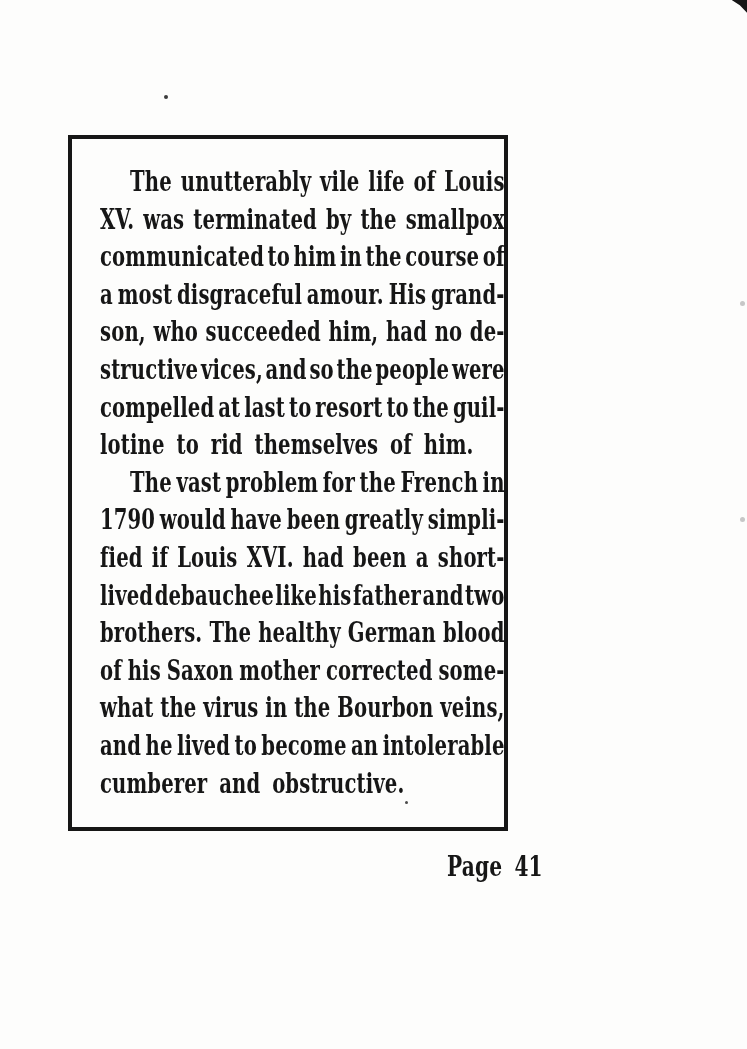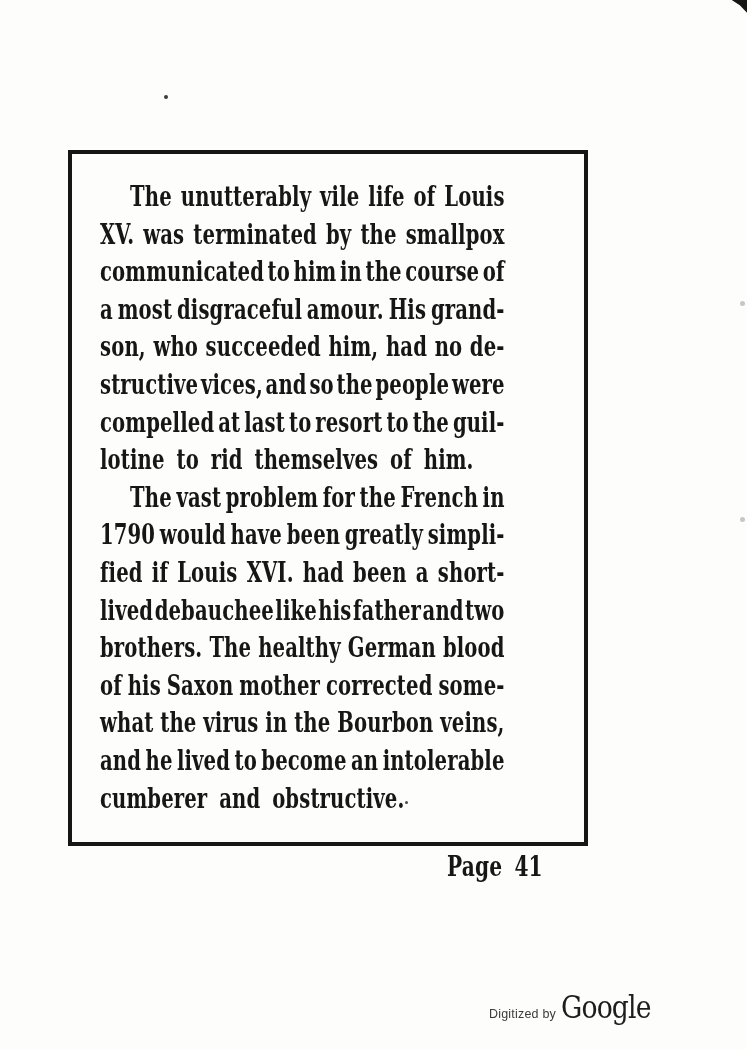--- a/index.html
+++ b/index.html
@@ -22,22 +22,22 @@
   }
   .speck { position:absolute; border-radius:50%; }
   .speck-1 { left:164px; top:95px;  width:4px; height:4px; background:#3c3c3c; }
   .speck-2 { left:740px; top:301px; width:5px; height:5px; background:#c7c7c7; }
   .speck-3 { left:740px; top:517px; width:5px; height:5px; background:#c7c7c7; }
   .speck-4 { left:405px; top:801px; width:3px; height:3px; background:#4a4a4a; }
 
   
   .text-box {
     position:absolute;
-    left:68px; top:150px;
-    width:520px; height:696px;
+    left:68px; top:135px;
+    width:440px; height:696px;
     border:4px solid var(--ink,#161616);
     box-sizing:border-box;
     background:transparent;
     padding-left:47px;
   }
   .text-lines {
     position:absolute;
     left:28px; top:24px;
     width:405px;
   }
@@ -227,18 +227,14 @@
           <span>become</span>
           <span>an</span>
           <span>intolerable</span>
         </div>
         <div class="line ragged">cumberer and obstructive.</div>
       </div>
   </div>
 
   <div class="page-label">Page 41</div>
 
-  <div class="watermark">
-    <span class="wm-prefix">Digitized by</span>
-    <span class="wm-brand">Google</span>
-  </div>
 
 </div>
 
 </body></html>

